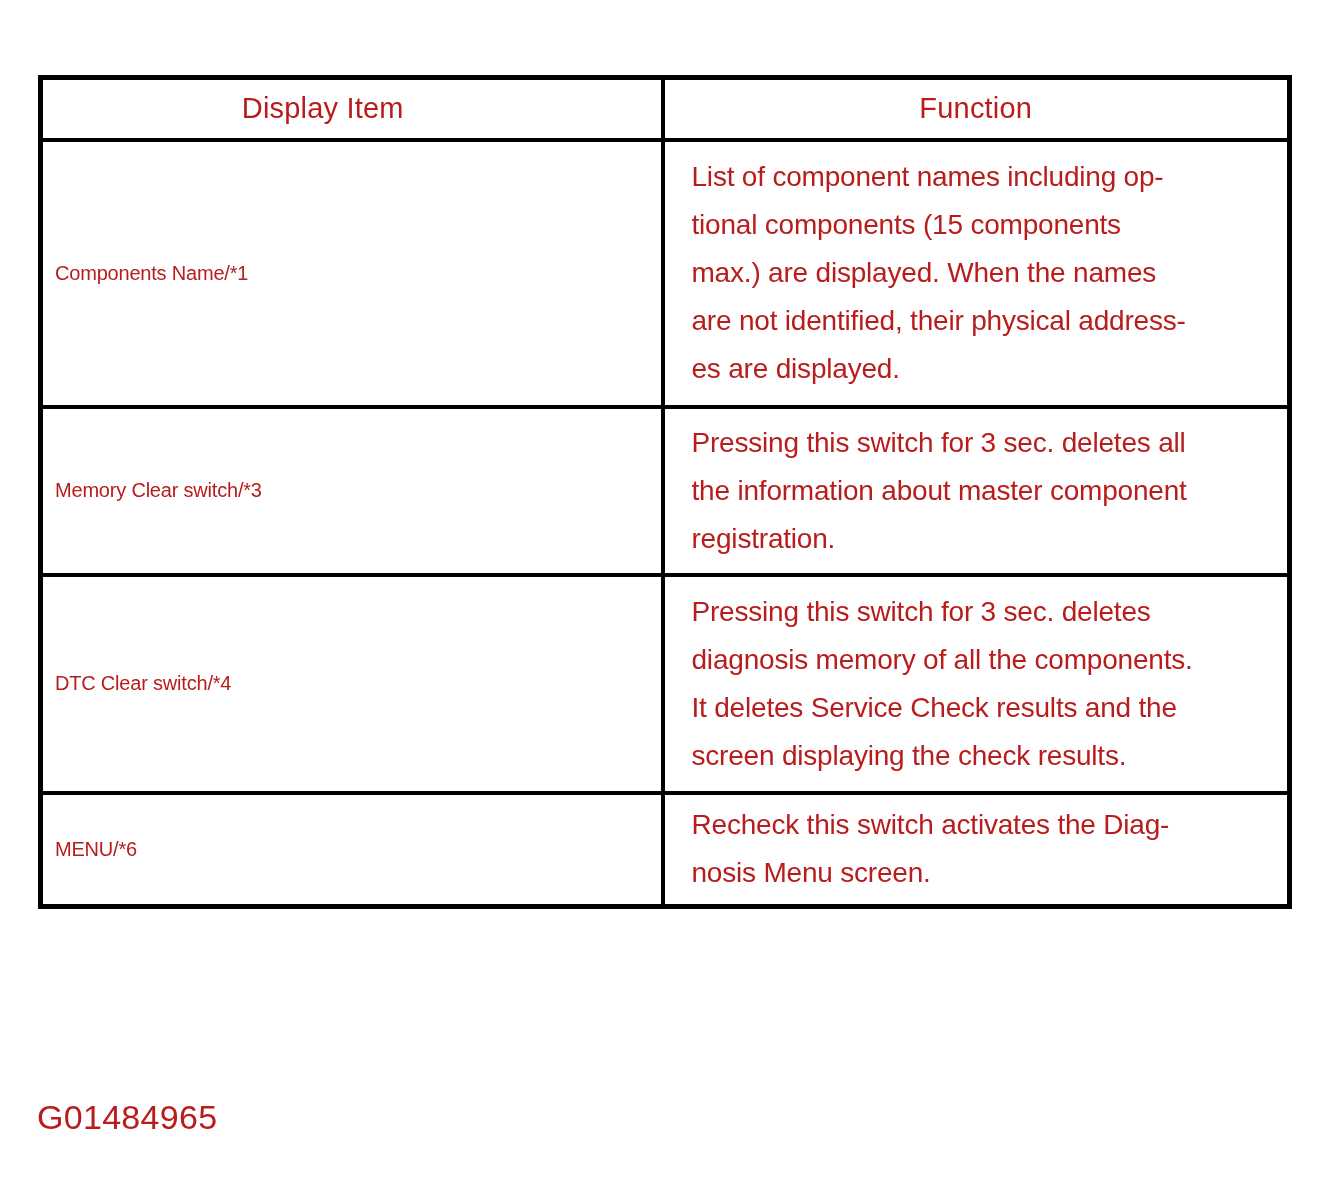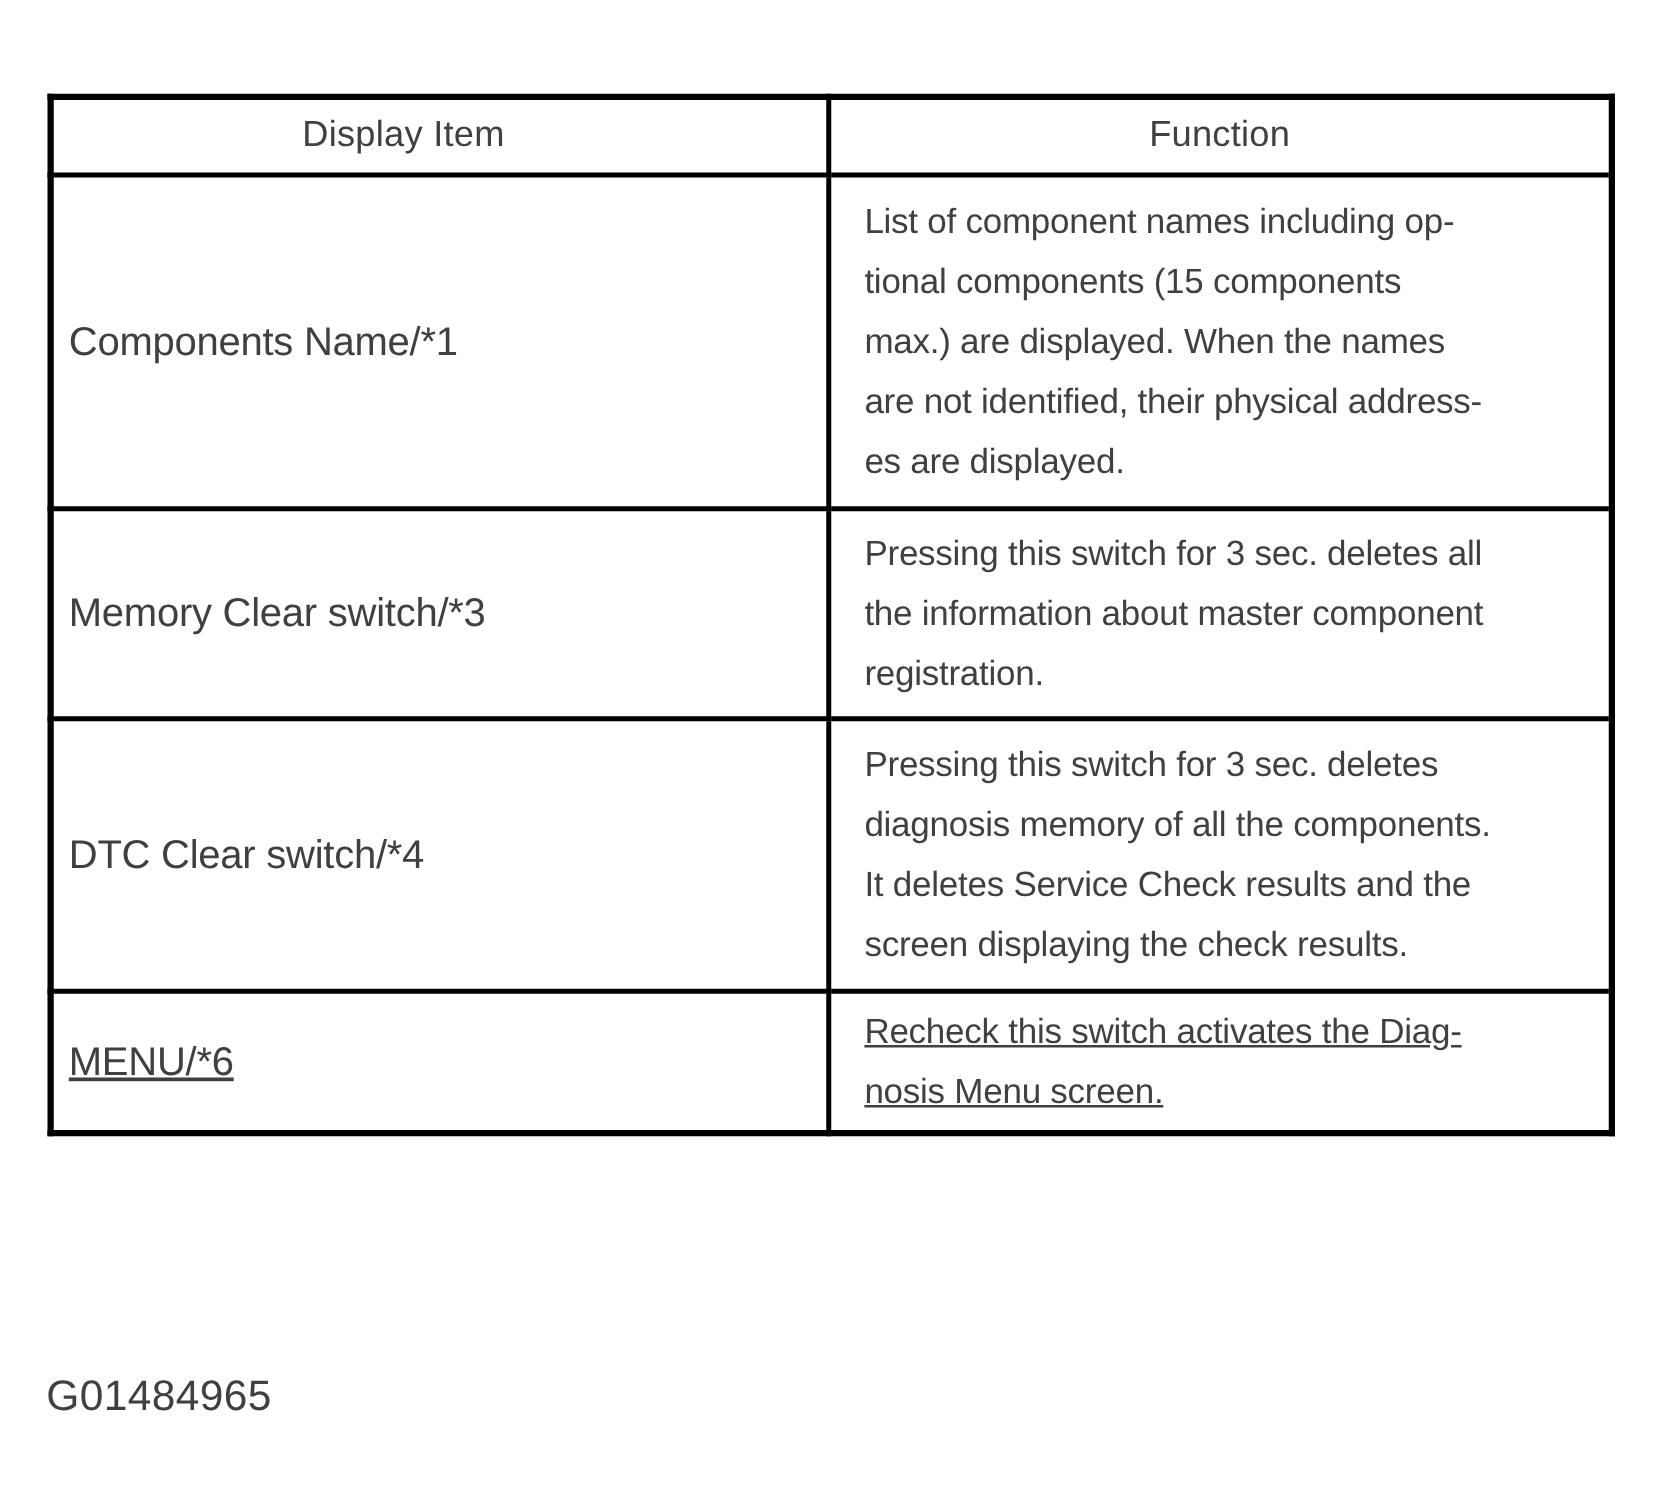--- a/index.html
+++ b/index.html
@@ -6,21 +6,21 @@
     margin: 0;
     padding: 0;
     background: #ffffff;
   }
   .page {
     position: relative;
     width: 1325px;
     height: 1200px;
     background: #ffffff;
     font-family: "Liberation Sans", sans-serif;
-    color: #404040;
+    color: #b91c1c;
     overflow: hidden;
   }
   table.spec-table {
     position: absolute;
     left: 38px;
     top: 75px;
     width: 1249px;
     border-collapse: collapse;
     table-layout: fixed;
     border: 5px solid #000000;
@@ -33,39 +33,39 @@
   }
   col.c-item { width: 622px; }
   col.c-func { width: 627px; }
 
   tr.hdr      { height: 62px;  }
   tr.r-comp   { height: 267px; }
   tr.r-check  { height: 63px;  }
   tr.r-mem    { height: 168px; }
   tr.r-dtc    { height: 218px; }
   tr.r-rechk  { height: 115px; }
-  tr.r-menu   { height: 114px; text-decoration: underline; }
+  tr.r-menu   { height: 114px; }
 
   th.col-head {
     font-size: 29px;
     font-weight: 400;
     text-align: center;
     vertical-align: middle;
     letter-spacing: 0.2px;
     border-bottom-width: 6px;
   }
   th.col-head.item-head {
     
     text-indent: -58px;
   }
   td.cell-item {
     vertical-align: middle;
     text-align: left;
     padding: 0 8px 0 12px;
-    font-size: 32px;
+    font-size: 20px;
     letter-spacing: -0.2px;
   }
   td.cell-func {
     vertical-align: middle;
     text-align: left;
     padding: 0 2px 0 27px;
     font-size: 28px;
     line-height: 48px;
     letter-spacing: -0.2px;
     white-space: pre-line;

